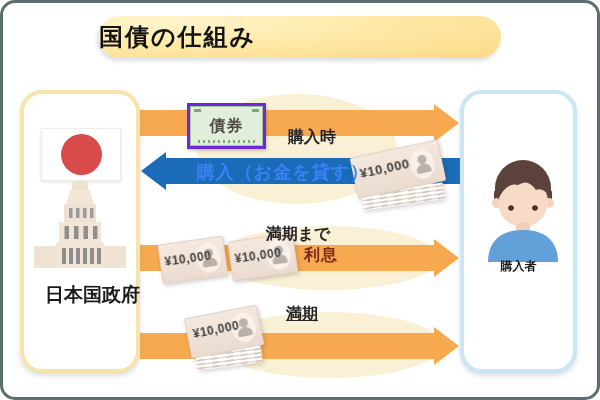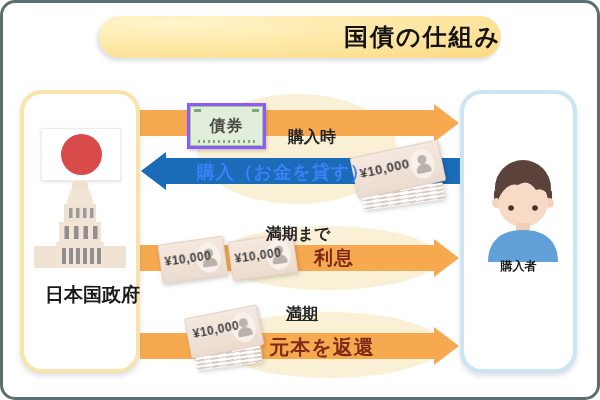--- a/index.html
+++ b/index.html
@@ -11,21 +11,21 @@
   
   .outer-frame{
     left:0;top:0;right:0;bottom:0;
     border:3px solid #5A6E6F;border-radius:15px;box-sizing:border-box;
   }
   
   .title-pill{
     left:99px;top:16px;width:402px;height:42px;border-radius:22px;
     background:radial-gradient(ellipse at 18% 15%, #FFF4CB 0%, #FEE9A8 45%, #FBDA87 100%);
     box-shadow:-2px 3px 4px rgba(150,160,180,.35);
-    display:flex;align-items:center;justify-content:flex-end;
+    display:flex;align-items:center;justify-content:flex-start;
   }
   .title-pill span{font-size:24px;font-weight:800;color:#121212;letter-spacing:2px;}
   
   .side-box{
     top:90px;height:283px;width:120px;background:#fff;border-radius:22px;
     box-sizing:border-box;box-shadow:0 3px 5px rgba(140,150,170,.3);z-index:5;
   }
   .gov-box{left:20px;border:4px solid #F8E3A8;}
   .buyer-box{left:460px;width:117px;border:4px solid #CBE5F3;}
   .entity-label{font-weight:800;color:#1a1a1a;text-align:center;z-index:6;white-space:nowrap;}
@@ -37,21 +37,21 @@
   .cream{background:#FAF0D5;border-radius:50%;z-index:1;}
   
   .arrow-svg{z-index:2;display:block;}
   
   .phase-label{font-size:16px;font-weight:800;color:#252525;white-space:nowrap;
     transform:translateX(-50%);z-index:4;}
   .flow-label{font-weight:800;white-space:nowrap;transform:translateX(-50%);z-index:4;letter-spacing:1px;}
   .red-label{color:#7E2A18;}
   .white-label{color:#3b82f6;}
   
-  .cert{left:187px;top:103px;width:79px;height:46px;background:#8b5cf6;z-index:3;
+  .cert{left:187px;top:103px;width:79px;height:46px;background:#6d28d9;z-index:3;
     box-shadow:1px 2px 3px rgba(0,0,0,.18);padding:3px;box-sizing:border-box;}
   .cert-inner{position:relative;width:100%;height:100%;background:#E2EEDC;
     border:1.5px solid #A3C49C;box-sizing:border-box;display:flex;align-items:center;justify-content:center;}
   .cert-label{font-size:16px;font-weight:800;color:#4D4D43;letter-spacing:1px;}
   .cert-dots{position:absolute;left:7px;right:7px;bottom:2px;height:3px;
     background:repeating-linear-gradient(90deg,#7FA87A 0 2px,transparent 2px 5px);}
   .cert-corner{position:absolute;top:2px;width:7px;height:3px;background:#7FA87A;}
   .cert-corner.tl{left:3px;} .cert-corner.tr{right:3px;}
   
   .note{z-index:3;filter:drop-shadow(1px 2px 2px rgba(0,0,0,.18));}
@@ -94,22 +94,21 @@
   </svg>
   <svg class="abs arrow-svg" style="left:140px;top:324px;" width="319" height="44">
     <polygon points="0,9 294,9 294,3 319,22 294,41 294,35 0,35" fill="#F7A950"></polygon>
   </svg>
 
   <div class="abs phase-label" style="left:312px;top:79px;margin-top:48px;">購入時</div>
   <div class="abs phase-label" style="left:298px;top:211px;margin-top:13px;">満期まで</div>
   <div class="abs phase-label" style="left:302px;top:304px;text-decoration:underline;">満期</div>
 
   <div class="abs flow-label white-label" style="left:283px;top:160px;font-size:18px;">購入（お金を貸す）</div>
-  <div class="abs flow-label red-label" style="left:321px;top:245px;font-size:19px;margin-left:13px;">利息</div>
-  <div class="abs flow-label red-label" style="left:322px;top:334px;font-size:20px;">元本を返還</div>
+  <div class="abs flow-label red-label" style="left:321px;top:245px;font-size:16px;">利息</div>
 
   <div class="abs cert">
     <div class="cert-inner">
       <span class="cert-corner tl"></span>
       <span class="cert-corner tr"></span>
       <span class="cert-label">債券</span>
       <div class="cert-dots"></div>
     </div>
   </div>
 

